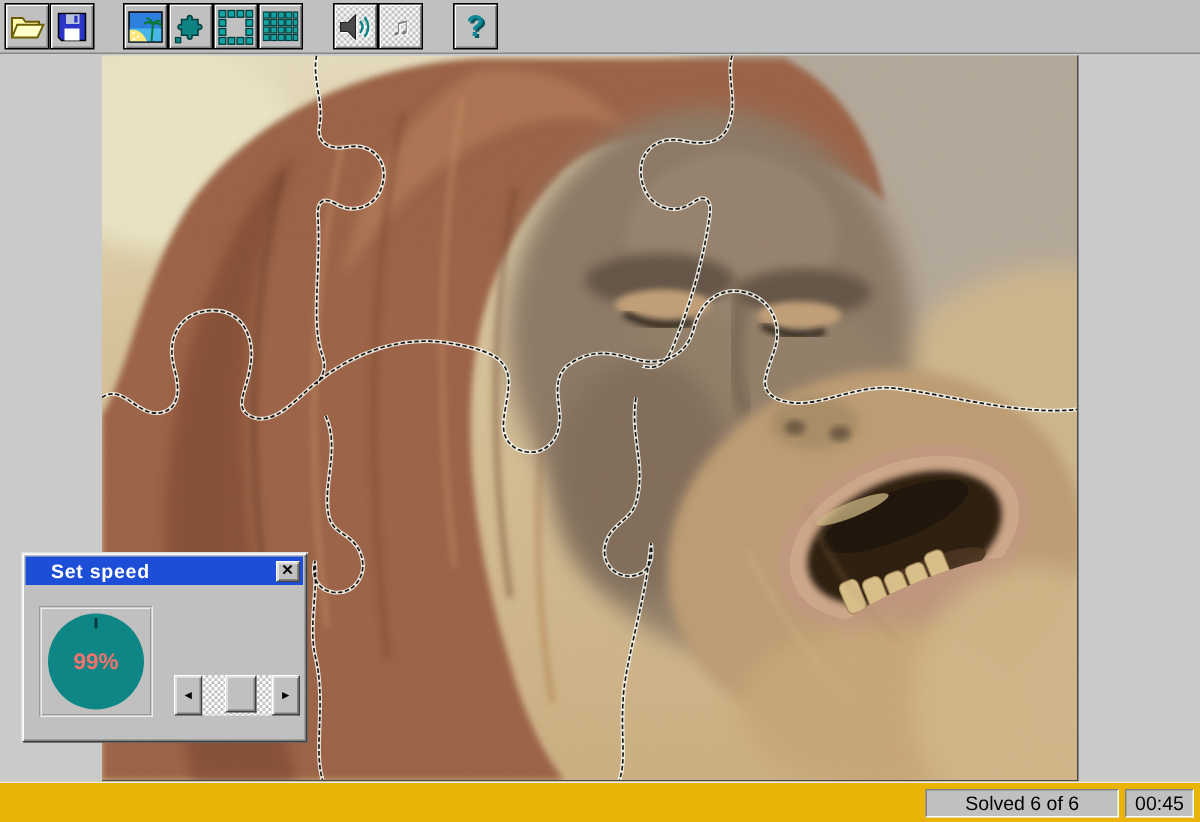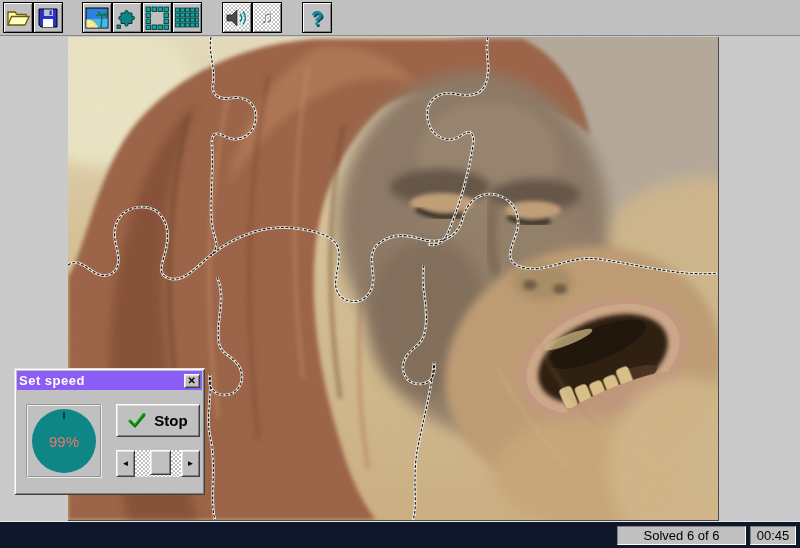--- a/index.html
+++ b/index.html
@@ -34,47 +34,47 @@
   .bevel-in { background:#c0c0c0;
       border-top:1px solid #808080; border-left:1px solid #808080;
       border-right:1px solid #ffffff; border-bottom:1px solid #ffffff; }
 
   
   .dialog { position:absolute; left:14px; top:368px; width:191px; height:127px;
       background:#c0c0c0;
       box-shadow: inset 1px 1px 0 #dfdfdf, inset -1px -1px 0 #404040,
                   inset 2px 2px 0 #ffffff, inset -2px -2px 0 #808080; }
   .titlebar { position:absolute; left:3px; top:3px; right:3px; height:19px;
-      background:#8b5cf6; color:#ffffff; font-weight:bold; font-size:13px;
-      line-height:19px; padding-left:2px; letter-spacing:0.5px; }
+      background:#1d4ed8; color:#ffffff; font-weight:bold; font-size:13px;
+      line-height:19px; padding-left:17px; letter-spacing:0.5px; }
   .closebtn { position:absolute; right:2px; top:2.5px; width:16px; height:14px;
       font-size:10px; font-weight:bold; color:#000; display:flex;
       align-items:center; justify-content:center; cursor:pointer; }
   .gauge-panel { position:absolute; left:12px; top:36px; width:76px; height:74px;
       background:#c0c0c0; border:2px groove #ececec; display:flex;
       align-items:center; justify-content:center; }
   .gauge { width:64px; height:64px; border-radius:50%; position:relative;
       display:flex; align-items:center; justify-content:center;
-      font-weight:normal; font-size:15px; }
+      font-weight:bold; font-size:15px; }
   .gauge .tick { position:absolute; left:31px; top:3px; width:2px; height:7px; background:#063f3f; }
   .stopbtn { position:absolute; left:102px; top:36px; width:84px; height:33px;
       display:flex; align-items:center; justify-content:center; gap:8px;
       font-weight:bold; font-size:15px; color:#000; cursor:pointer; }
   .scrollbar { position:absolute; left:102px; top:82px; width:84px; height:27px; display:flex; }
   .sb-arrow { width:19px; height:27px; display:flex; align-items:center;
       justify-content:center; font-size:8px; color:#000; cursor:pointer; }
   .sb-track { flex:1; position:relative; background:#ffffff; background-image:
       linear-gradient(45deg,#c0c0c0 25%,transparent 25%,transparent 75%,#c0c0c0 75%),
       linear-gradient(45deg,#c0c0c0 25%,transparent 25%,transparent 75%,#c0c0c0 75%);
       background-size:4px 4px; background-position:0 0,2px 2px; cursor:pointer; }
   .sb-thumb { position:absolute; left:15px; top:0; width:21px; height:25px; cursor:grab; }
 
   
   .statusbar { position:absolute; left:0; top:521px; width:800px; height:27px;
-      background:#0f172a; border-top:1px solid #e8e8e8; }
+      background:#eab308; border-top:1px solid #e8e8e8; }
   .sb-panel { position:absolute; top:4px; height:19px; font-size:13px; color:#000;
       display:flex; align-items:center; justify-content:center; }
   .sb-panel.solved { left:617px; width:129px; }
   .sb-panel.timer  { left:750px; width:46px; }
 </style>
 </head>
 <body>
 
 <div class="toolbar">
 
@@ -291,27 +291,20 @@
     </div>
   </div>
 
   <div class="gauge-panel">
     <div class="gauge" id="gauge" style="background: rgb(14, 134, 134);">
       <div class="tick"></div>
       <span id="gaugePct" style="color: rgb(244, 115, 110);">99%</span>
     </div>
   </div>
 
-  <div class="stopbtn bevel-out">
-    <svg width="18" height="16" viewBox="0 0 18 16">
-      <polyline points="2,8 7,13 16,1.5" fill="none" stroke="#0b9a0b" stroke-width="3" stroke-linecap="round" stroke-linejoin="round"></polyline>
-      <polyline points="2.5,9.5 7,14 16.5,3" fill="none" stroke="#066006" stroke-width="1" stroke-linecap="round"></polyline>
-    </svg>
-    <span>Stop</span>
-  </div>
 
   <div class="scrollbar">
     <div class="sb-arrow bevel-out">
       <span>◄</span>
     </div>
     <div class="sb-track">
       <div class="sb-thumb bevel-out"></div>
     </div>
     <div class="sb-arrow bevel-out">
       <span>►</span>

